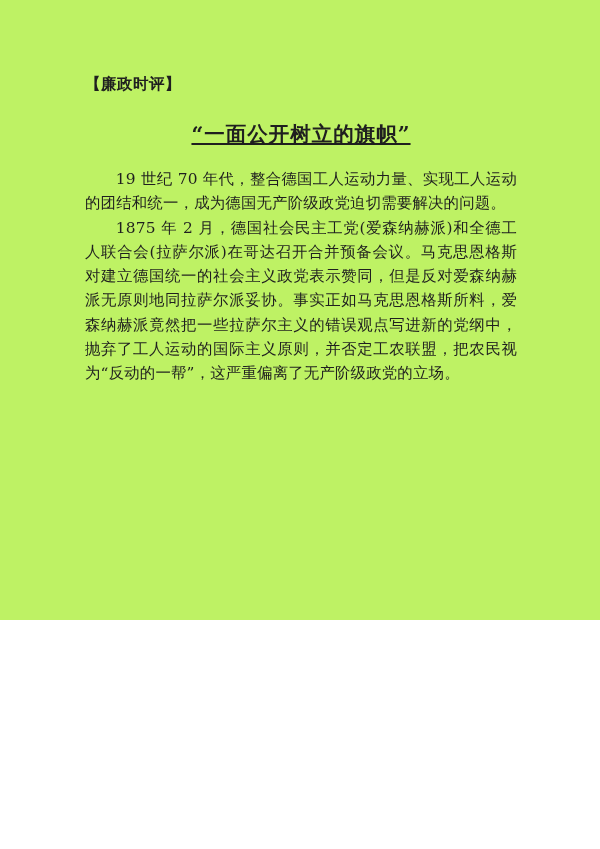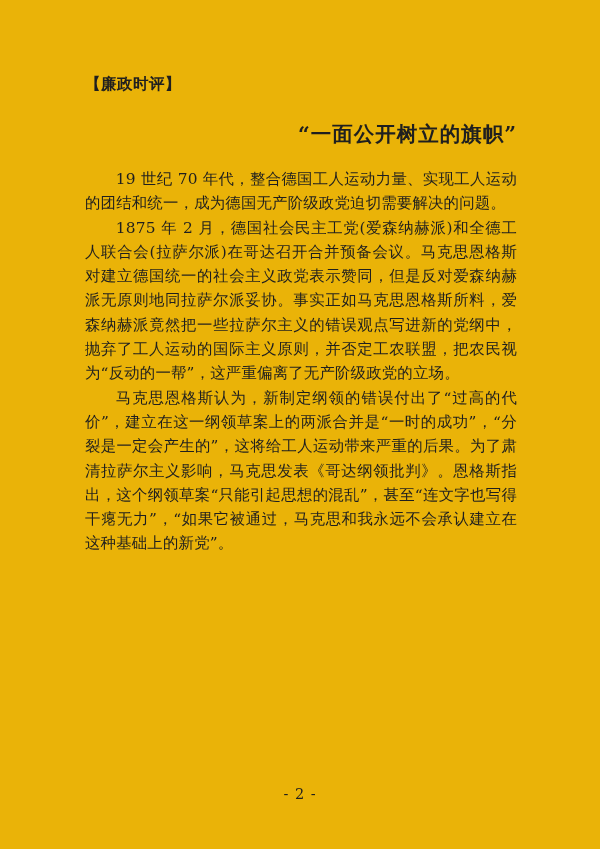--- a/index.html
+++ b/index.html
@@ -3,41 +3,42 @@
 <meta charset="utf-8">
 <style>
   html, body {
     margin: 0;
     padding: 0;
     background: #ffffff;
   }
   .page {
     position: relative;
     width: 600px;
-    height: 849px;
-    background: #eab308;
+    height: 620px;
+    background: #bef264;
     color: #1f1f1f;
     font-family: "DejaVu Serif", "Liberation Serif", serif;
     box-sizing: border-box;
     padding: 74px 83px 0 85px;
     overflow: hidden;
   }
   .section-label {
     font-size: 15.5px;
     line-height: 20px;
     letter-spacing: 0.5px;
     font-weight: 600;
   }
   .title {
     margin: 26px 0 0 0;
     font-size: 20.5px;
     line-height: 28px;
     font-weight: bold;
-    text-align: right;
+    text-align: center;
     letter-spacing: 1px;
+    text-decoration: underline;
   }
   .body {
     margin-top: 19px;
   }
   .body p {
     margin: 0;
     font-size: 15.4px;
     line-height: 24.3px;
     text-align: justify;
     text-indent: 2em;
@@ -59,17 +60,16 @@
 <body>
 
 <div class="page">
   <div class="section-label">【廉政时评】</div>
 
   <h1 class="title">“一面公开树立的旗帜”</h1>
 
   <div class="body">
     <p>19 世纪 70 年代，整合德国工人运动力量、实现工人运动的团结和统一，成为德国无产阶级政党迫切需要解决的问题。</p>
     <p>1875 年 2 月，德国社会民主工党(爱森纳赫派)和全德工人联合会(拉萨尔派)在哥达召开合并预备会议。马克思恩格斯对建立德国统一的社会主义政党表示赞同，但是反对爱森纳赫派无原则地同拉萨尔派妥协。事实正如马克思恩格斯所料，爱森纳赫派竟然把一些拉萨尔主义的错误观点写进新的党纲中，抛弃了工人运动的国际主义原则，并否定工农联盟，把农民视为“反动的一帮”，这严重偏离了无产阶级政党的立场。</p>
-    <p>马克思恩格斯认为，新制定纲领的错误付出了“过高的代价”，建立在这一纲领草案上的两派合并是“一时的成功”，“分裂是一定会产生的”，这将给工人运动带来严重的后果。为了肃清拉萨尔主义影响，马克思发表《哥达纲领批判》。恩格斯指出，这个纲领草案“只能引起思想的混乱”，甚至“连文字也写得干瘪无力”，“如果它被通过，马克思和我永远不会承认建立在这种基础上的新党”。</p>
   </div>
 
   <div class="page-number">- 2 -</div>
 </div>
 
 </body></html>

